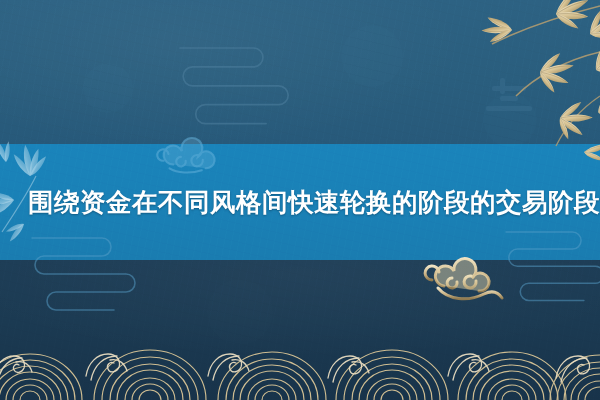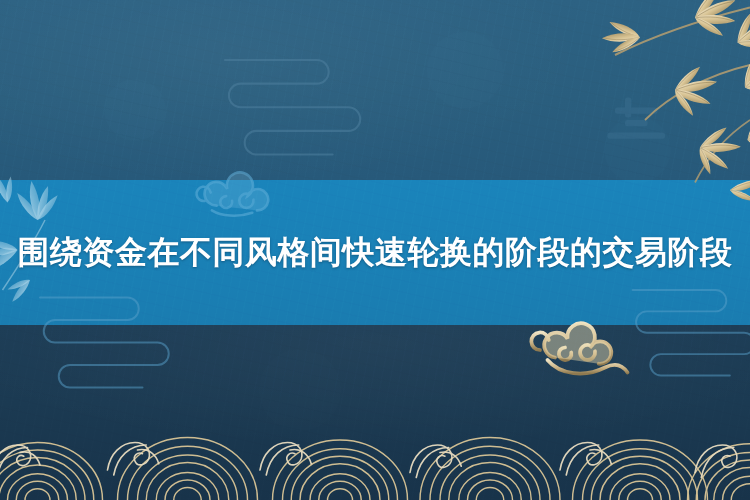--- a/index.html
+++ b/index.html
@@ -39,21 +39,21 @@
       radial-gradient(circle at 85% 30%, rgba(255,255,255,.04) 0 26px, rgba(0,0,0,0) 27px),
       radial-gradient(circle at 40% 78%, rgba(255,255,255,.03) 0 32px, rgba(0,0,0,0) 33px);
   }
 
   
   #deco{position:absolute;inset:0;pointer-events:none;}
 
   
   #headline{
     position:absolute;left:0;top:144px;width:600px;height:116px;
-    display:flex;flex-direction:column;align-items:center;justify-content:center;
+    display:flex;flex-direction:column;align-items:flex-end;justify-content:center;
     z-index:6;
   }
   .hline{
     color:#ffffff;
     font-weight:bold;
     font-size:26px;
     line-height:34px;
     letter-spacing:.5px;
     white-space:nowrap;
     text-shadow:0 1px 2px rgba(8,44,70,.45);

